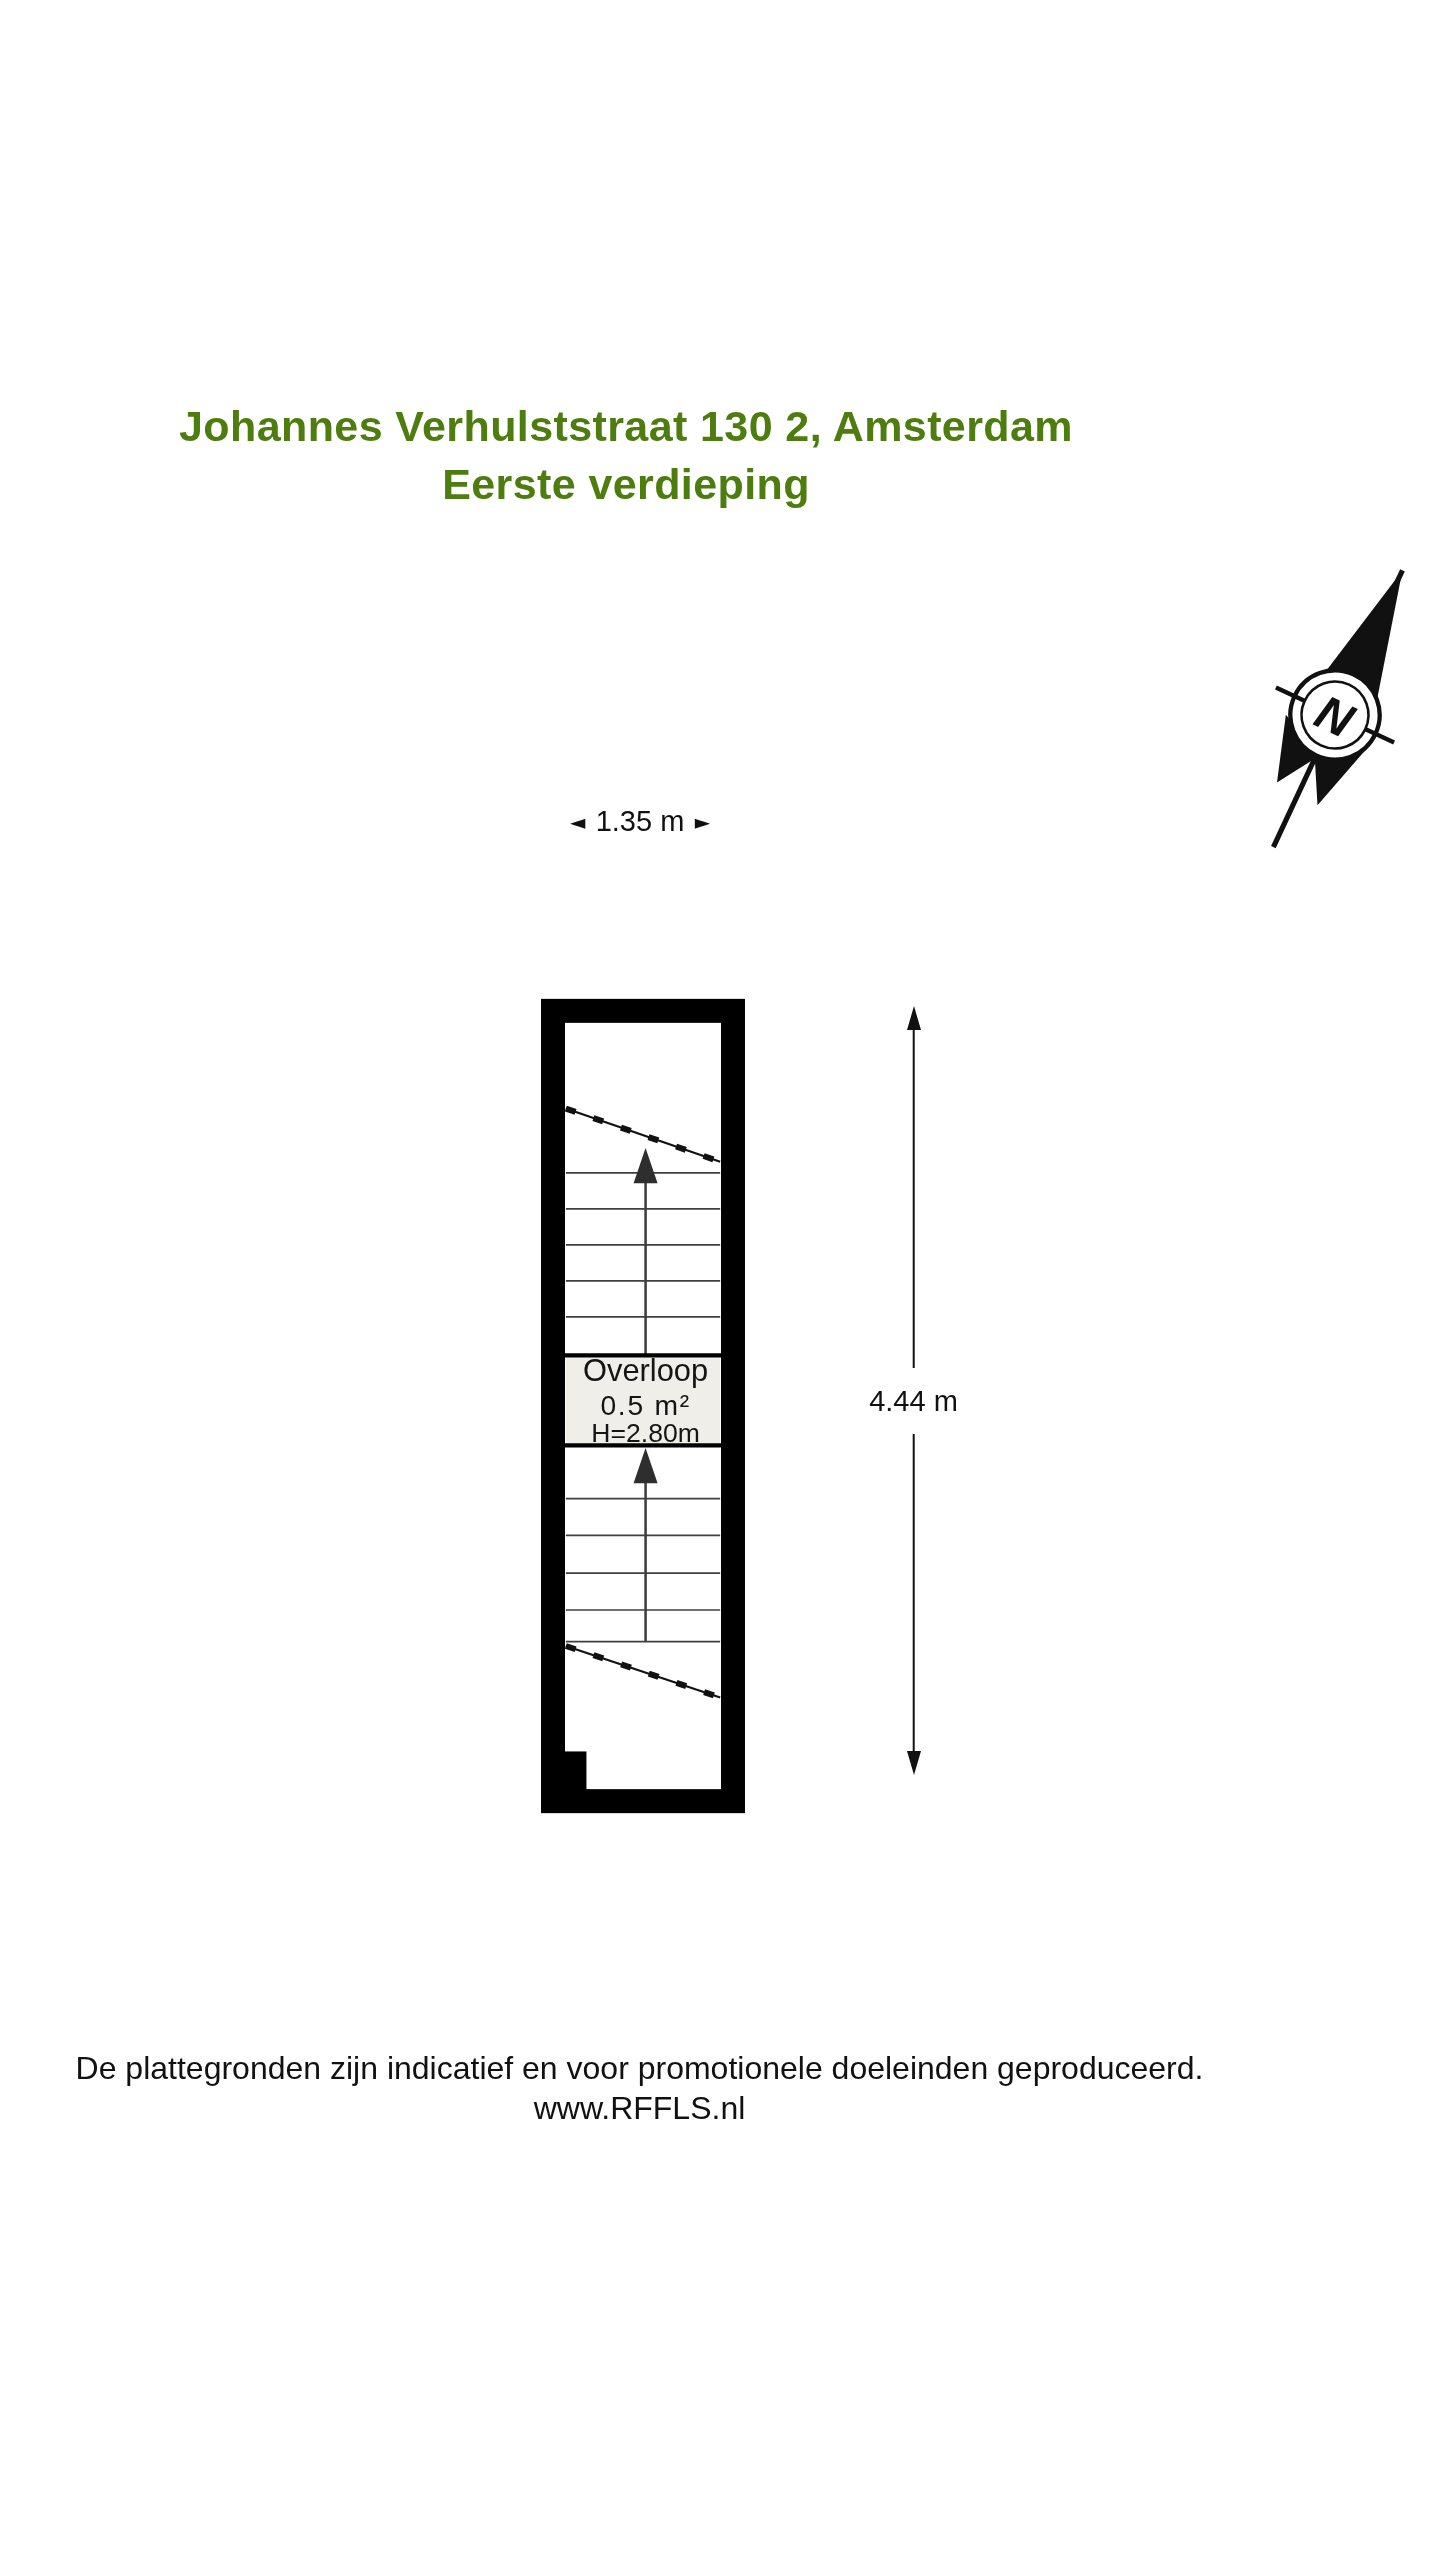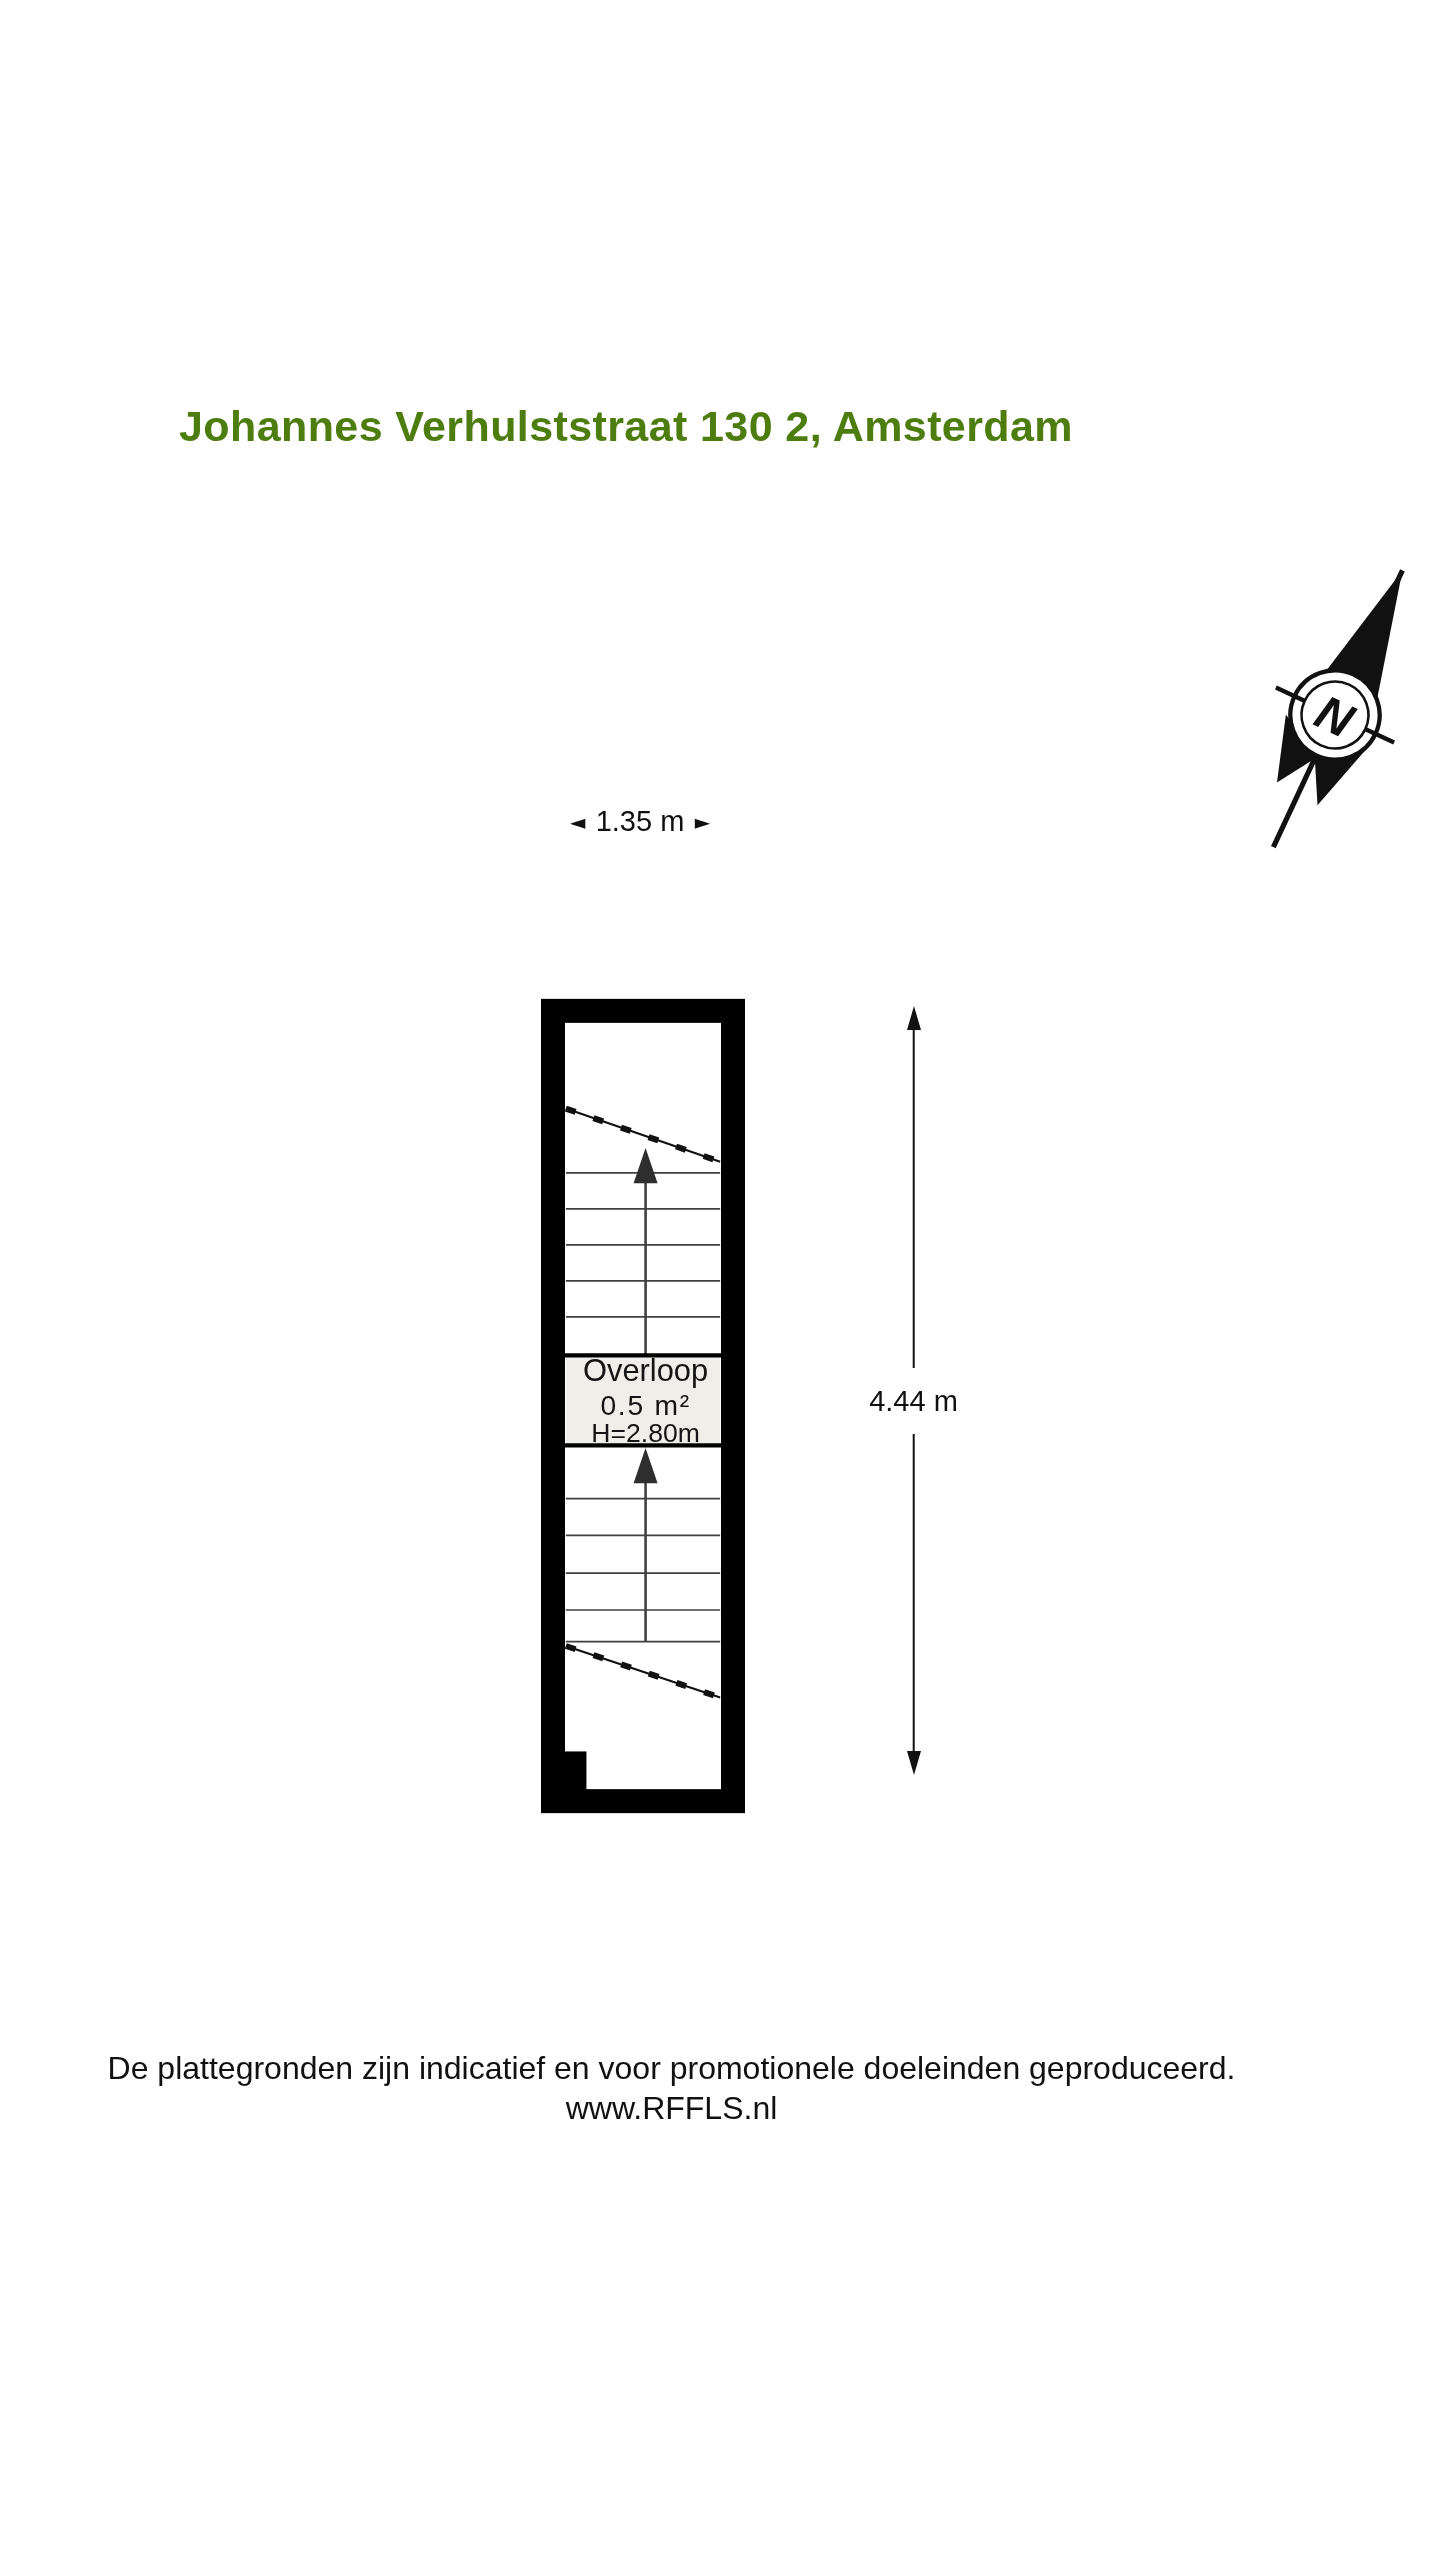--- a/index.html
+++ b/index.html
@@ -118,28 +118,28 @@
 
   
   .footer-block {
     left: 0;
     top: 2048px;
     width: 1279px;
     text-align: center;
     font-size: 32px;
     line-height: 40px;
     color: #111111;
-    padding-left: 32px;
   }
 </style>
 </head>
 <body>
 
 <div class="abs title-block">
   <div>Johannes Verhulststraat 130 2, Amsterdam</div>
+  <div>Eerste verdieping</div>
 </div>
 
 <svg class="abs compass" viewBox="-100 -190 200 380" xmlns="http://www.w3.org/2000/svg">
   <g transform="rotate(25)">
     <line x1="0" y1="170" x2="0" y2="-186" stroke="#111111" stroke-width="6"></line>
     <polygon points="0,-186 -42,8 42,-16" fill="#111111"></polygon>
     <polygon points="-52,24 4,50 -28,100" fill="#111111"></polygon>
     <polygon points="50,20 -2,52 26,104" fill="#111111"></polygon>
     <circle cx="0" cy="0" r="52" fill="#ffffff" stroke="#111111" stroke-width="5"></circle>
     <line x1="-76" y1="0" x2="76" y2="0" stroke="#111111" stroke-width="5"></line>

